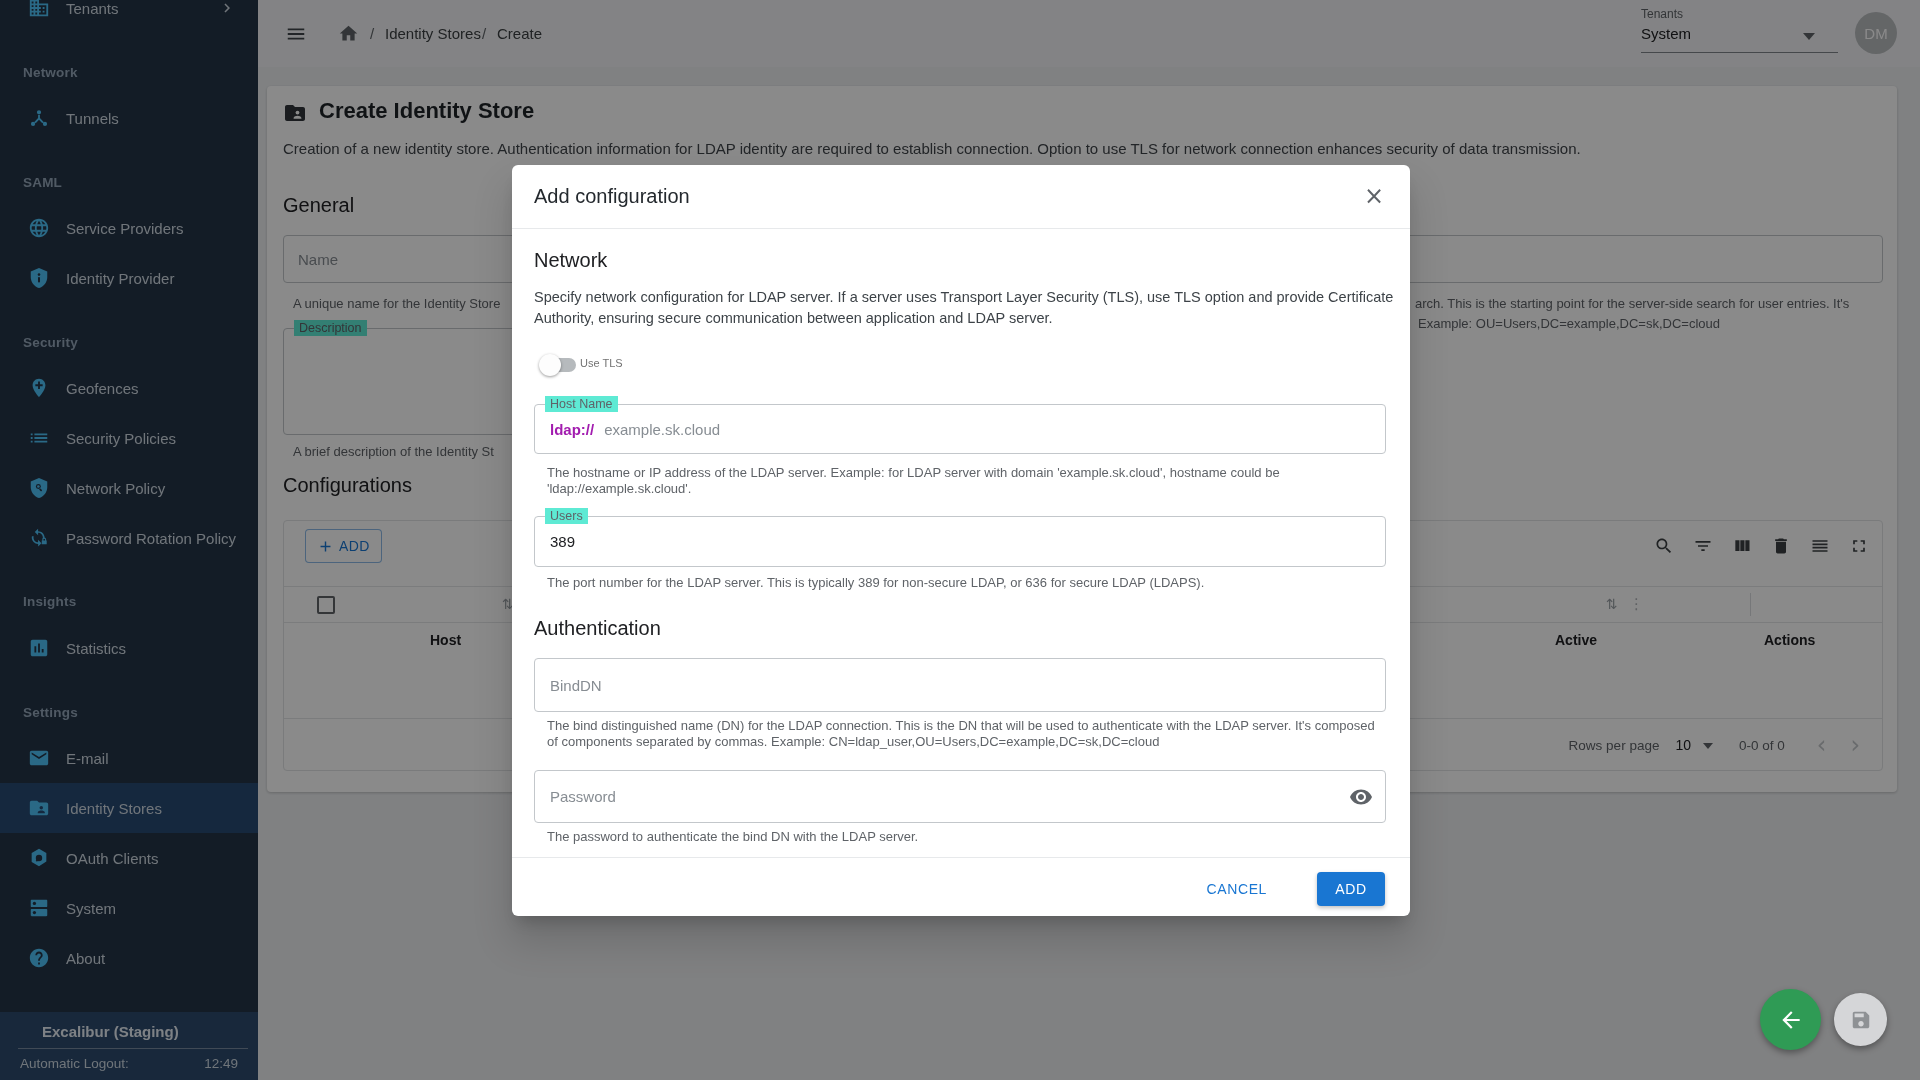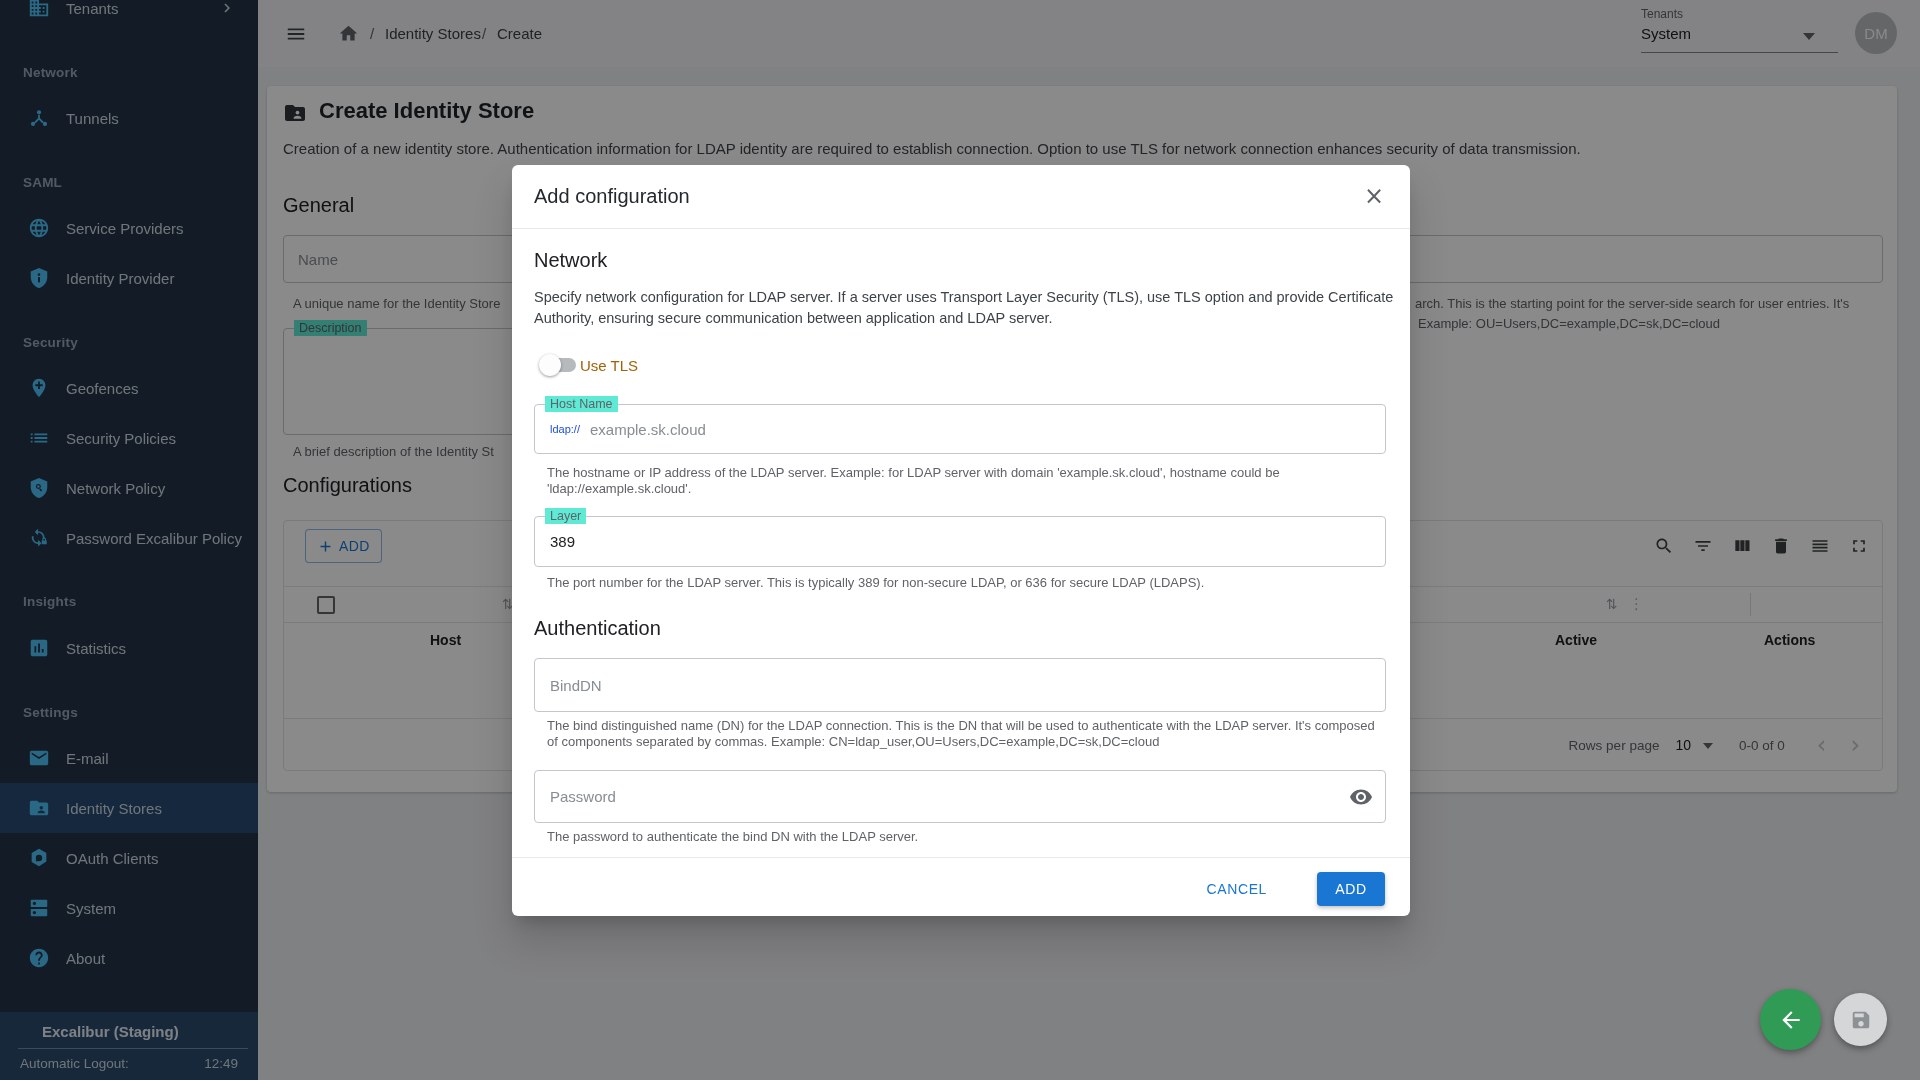--- a/index.html
+++ b/index.html
@@ -70,27 +70,27 @@
   .fab-save { left:1834px; top:993px; width:53px; height:53px; background:#d5d6d8; color:#8e9194; }
 
   .modal { position:absolute; left:512px; top:165px; width:898px; height:751px; background:#fff; border-radius:6px; box-shadow:0 11px 15px -7px rgba(0,0,0,.2), 0 24px 38px 3px rgba(0,0,0,.14); z-index:60; }
   .m-title { position:absolute; left:22px; top:20px; font-size:20px; font-weight:500; color:#24292e; }
   .m-close { position:absolute; left:845px; top:14px; width:34px; height:34px; font-size:24px; color:#5f6368; display:flex; align-items:center; justify-content:center; cursor:pointer; font-family:"DejaVu Sans",sans-serif; }
   .m-div { position:absolute; left:0; right:0; top:63px; border-top:1px solid #e7e9eb; }
   .m-h { position:absolute; left:22px; font-size:20px; font-weight:400; color:#202124; }
   .m-p { position:absolute; left:22px; top:122px; width:862px; font-size:14.5px; line-height:21px; color:#3d4348; }
   .sw-thumb { position:absolute; left:27px; top:189px; width:22px; height:22px; border-radius:50%; background:#fdfdfd; box-shadow:0 1px 3px rgba(0,0,0,.4); z-index:2; }
   .sw-track { position:absolute; left:32px; top:193px; width:32px; height:14px; border-radius:7px; background:#b6babd; }
-  .sw-label { position:absolute; left:68px; top:192px; font-size:15px; color:#a16207; }
+  .sw-label { position:absolute; left:68px; top:192px; font-size:11px; color:#737373; }
   .m-field { position:absolute; left:22px; width:852px; border:1px solid #c3c7cb; border-radius:4px; background:#fff; }
   .m-field input { border:0; outline:0; background:transparent; width:100%; height:100%; padding:0 15px; font-family:inherit; font-size:15px; color:#202124; }
   .m-field input::placeholder { color:#878d93; opacity:1; }
   .m-helper { position:absolute; left:35px; width:840px; font-size:13px; line-height:16px; color:#5f6368; }
   .host-row { display:flex; align-items:center; height:100%; padding:0 15px; }
-  .host-prefix { font-size:11px; color:#1d4ed8; white-space:nowrap; }
+  .host-prefix { font-size:15px; color:#a21caf; white-space:nowrap;font-weight:bold; }
   .host-row input { padding:0 0 0 10px; flex:1; }
   .eye-btn { position:absolute; right:12px; top:50%; margin-top:-12px; width:24px; height:24px; color:#5f6368; cursor:pointer; }
   .m-footer { position:absolute; left:0; right:0; top:692px; bottom:0; border-top:1px solid #e7e9eb; }
   .btn-cancel { position:absolute; right:135px; top:14px; height:34px; padding:0 8px; display:flex; align-items:center; color:#1976d2; font-size:14px; font-weight:500; letter-spacing:.6px; cursor:pointer; background:transparent; border:0; font-family:inherit; }
   .btn-add { position:absolute; right:25px; top:14px; width:68px; height:34px; background:#1976d2; border:0; border-radius:4px; color:#fff; font-size:14px; font-weight:500; letter-spacing:.6px; cursor:pointer; box-shadow:0 2px 4px rgba(0,0,0,.25); font-family:inherit; }
 </style>
 </head>
 <body>
 
 <aside class="sidebar">
@@ -166,21 +166,21 @@
       </span>
     <span class="nav-lb">Network Policy</span>
   </div>
   <div class="nav-item" style="top:513px">
     <span class="nav-ic">
         <svg viewBox="0 0 24 24">
           <path d="M11 4.5V1.8L7.4 5.4 11 9V6.3c2.9 0 5.2 2.3 5.2 5.2 0 .5-.1 1-.2 1.5h1.9c.1-.5.2-1 .2-1.5 0-3.9-3.2-7-7.1-7zm-5 7c0-.5.1-1 .2-1.5H4.3c-.1.5-.2 1-.2 1.5 0 3.9 3.2 7 7 7v2.7l3.6-3.6L11 14v2.7c-2.9 0-5-2.3-5-5.2z"></path>
           <path d="M15.6 14.6v-1a2.1 2.1 0 0 1 4.2 0v1h.6v4.2h-5.4v-4.2h.6zm1.2 0h1.8v-1a.9.9 0 0 0-1.8 0v1z"></path>
         </svg>
       </span>
-    <span class="nav-lb">Password Excalibur Policy</span>
+    <span class="nav-lb">Password Rotation Policy</span>
   </div>
 
   <div class="nav-header" style="top:594px">Insights</div>
   <div class="nav-item" style="top:623px">
     <span class="nav-ic">
         <svg viewBox="0 0 24 24">
           <path d="M19 3H5c-1.1 0-2 .9-2 2v14c0 1.1.9 2 2 2h14c1.1 0 2-.9 2-2V5c0-1.1-.9-2-2-2zM9 17H7v-7h2v7zm4 0h-2V7h2v10zm4 0h-2v-4h2v4z"></path>
         </svg>
       </span>
     <span class="nav-lb">Statistics</span>
@@ -388,21 +388,21 @@
   <div class="m-field" style="top:239px;height:50px">
     <span class="notch">Host Name</span>
     <div class="host-row">
       <span class="host-prefix">ldap://</span>
       <input type="text" placeholder="example.sk.cloud" style="">
     </div>
   </div>
   <div class="m-helper" style="top:300px">The hostname or IP address of the LDAP server. Example: for LDAP server with domain 'example.sk.cloud', hostname could be 'ldap://example.sk.cloud'.</div>
 
   <div class="m-field" style="top:351px;height:51px">
-    <span class="notch">Layer</span>
+    <span class="notch">Users</span>
     <input type="text" value="389" style="">
   </div>
   <div class="m-helper" style="top:410px">The port number for the LDAP server. This is typically 389 for non-secure LDAP, or 636 for secure LDAP (LDAPS).</div>
 
   <h3 class="m-h" style="top:452px">Authentication</h3>
 
   <div class="m-field" style="top:493px;height:54px">
     <input type="text" placeholder="BindDN" style="">
   </div>
   <div class="m-helper" style="top:553px">The bind distinguished name (DN) for the LDAP connection. This is the DN that will be used to authenticate with the LDAP server. It's composed of components separated by commas. Example: CN=ldap_user,OU=Users,DC=example,DC=sk,DC=cloud</div>

